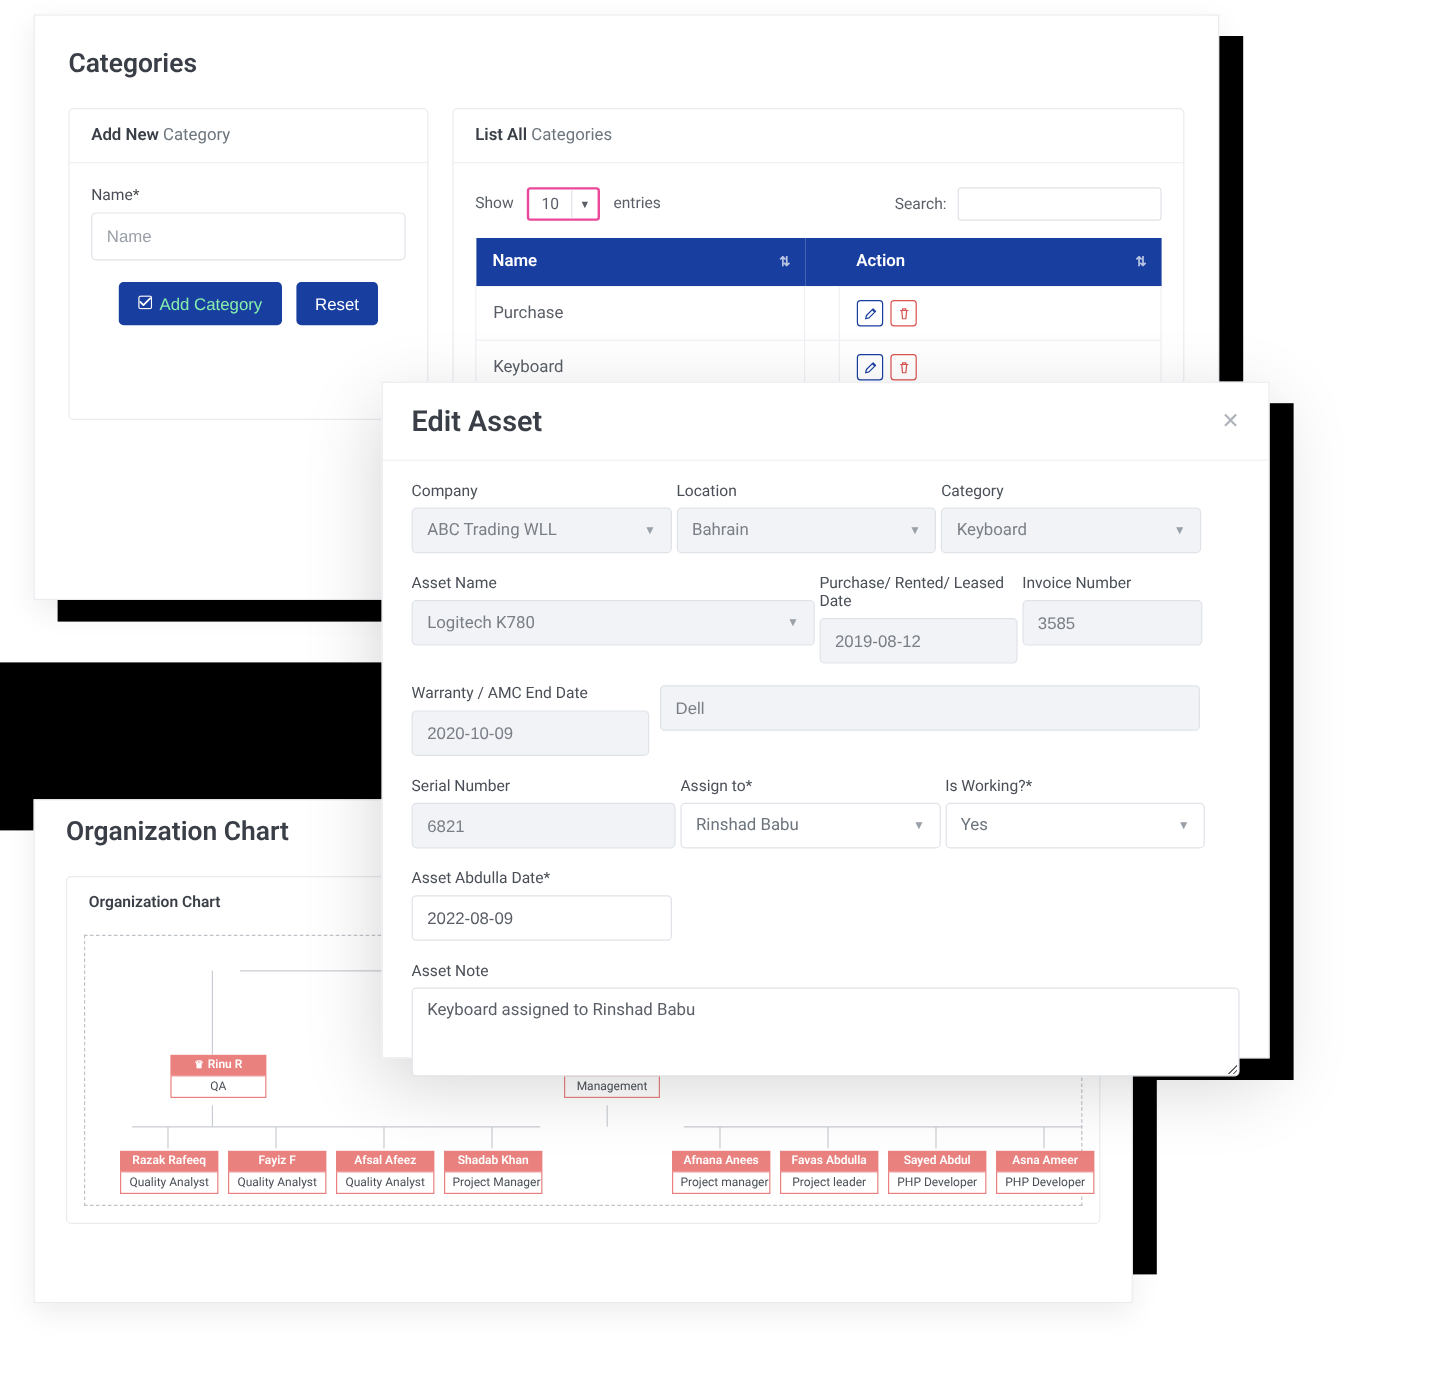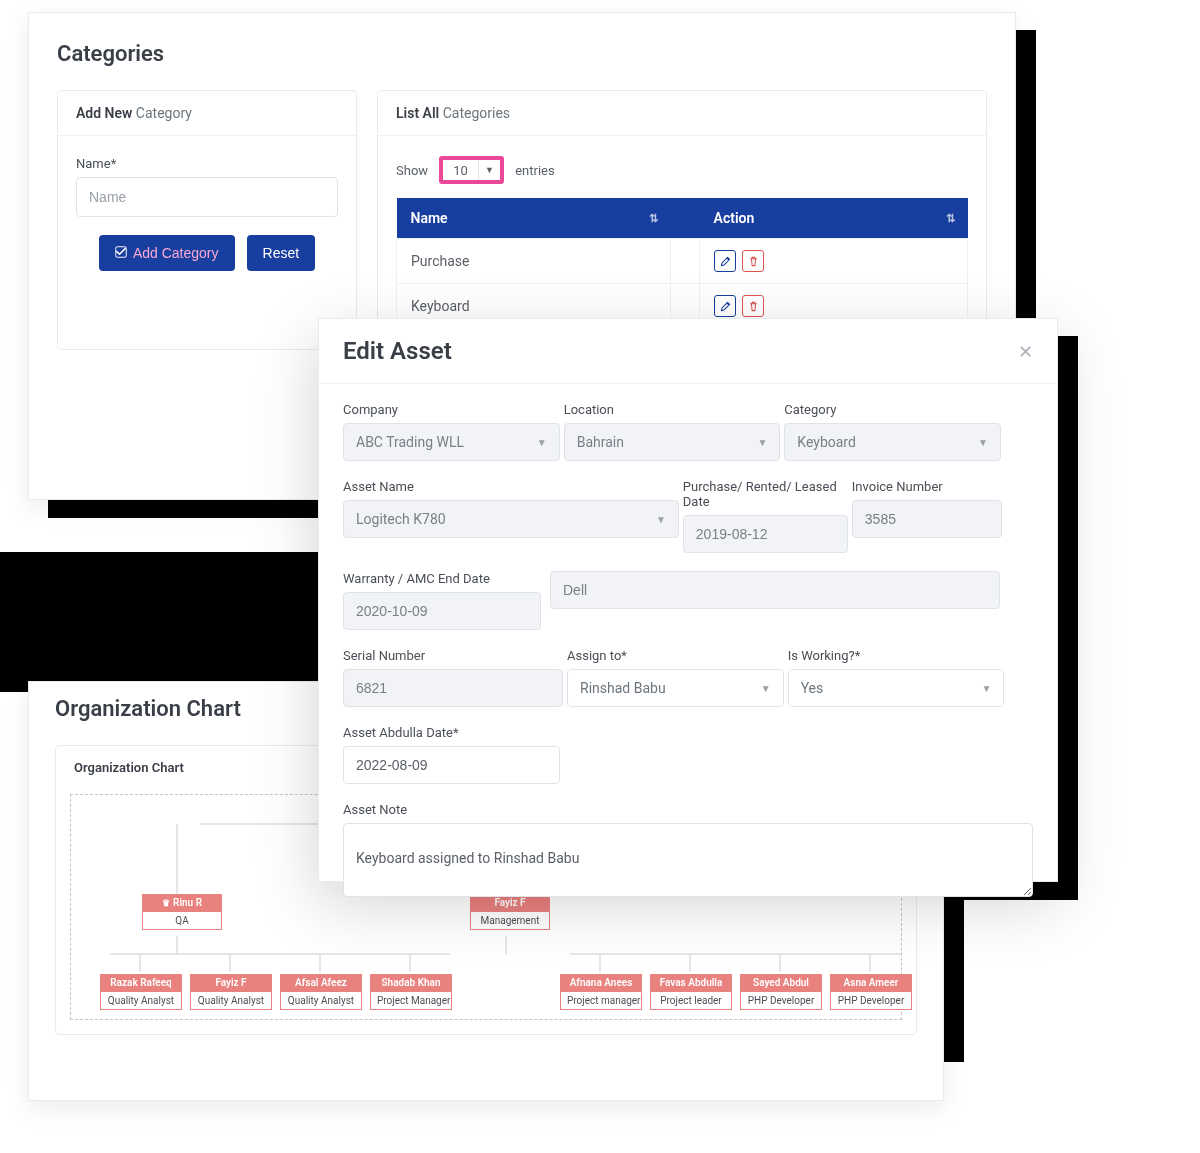--- a/index.html
+++ b/index.html
@@ -79,36 +79,36 @@
     border-radius: 4px;
     height: 36px;
     padding: 0 16px;
     font-size: 14px;
     font-weight: 500;
     cursor: pointer;
     display: inline-flex;
     align-items: center;
     gap: 6px;
   }
-  .btn-primary { background: #183e9f; color: #f9a8d4; }
+  .btn-primary { background: #183e9f; color: #86efac; }
   .btn-blue   { background: #183e9f; color: #fff; }
 
   
   .list-controls {
     display: flex;
     justify-content: space-between;
     align-items: center;
     font-size: 13px;
     color: #5a5f67;
     margin-bottom: 14px;
   }
   .entries-select {
     display: inline-flex;
     align-items: center;
-    border: 4px solid #ec4899;
+    border: 2px solid #ec4899;
     border-radius: 3px;
     height: 28px;
     margin: 0 8px;
   }
   .entries-select .val {
     padding: 0 10px;
     font-size: 13px;
     color: #5a5f67;
   }
   .entries-select .caret {
@@ -159,21 +159,20 @@
   .mini-del  { border: 1px solid #d9534f; color: #d9534f; }
 
   
   .th-spacer { width: 6px; background: #fff; padding: 0; }
 
   
   #org-panel {
     left: 28px; top: 666px;
     width: 916px; height: 420px;
     padding: 14px 26px 18px 26px;
-    margin-top: 15px;
   }
   #org-inner {
     border: 1px solid #e9ecef;
     border-radius: 4px;
     margin-top: 18px;
     overflow: hidden;
     height: 290px;
     position: relative;
   }
   .org-header {
@@ -240,21 +239,21 @@
   }
   .flike-select {
     display: flex; align-items: center; justify-content: space-between;
     position: relative;
     height: 38px; border: 1px solid #dfe3e8; border-radius: 4px;
     padding: 0 12px; font-size: 14px; color: #6c757d;
   }
   .flike-select .dd { color: #9aa0a8; font-size: 10px; }
   .readonly { background: #f1f3f6; color: #7a7f87; }
   .farea {
-    height: 74px; padding: 26px 12px; resize: vertical;
+    height: 74px; padding: 10px 12px; resize: vertical;
     font-family: inherit;
   }
 
   
   .w-1 { width: calc((100% - 40px)/3); }
   .w-assetname { width: calc((100% - 40px)/3 * 1.55); }
   .w-code { width: 150px; }
   .w-date { width: 165px; }
   .w-inv { width: 150px; }
   .w-warranty { width: 198px; }
@@ -306,20 +305,24 @@
       </div>
       <div class="card-body">
         <div class="list-controls">
           <div>
             <span>Show</span>
             <span class="entries-select">
               <span class="val">10</span>
               <span class="caret">▼</span>
             </span>
             <span>entries</span>
+          </div>
+          <div>
+            <span>Search:</span>
+            <input class="search-box-sm" style="">
           </div>
         </div>
 
         <table class="dtable">
           <thead>
             <tr>
               <th style="width:48%">
                 <span>Name</span>
                 <span class="sort-icon">⇅</span>
               </th>

